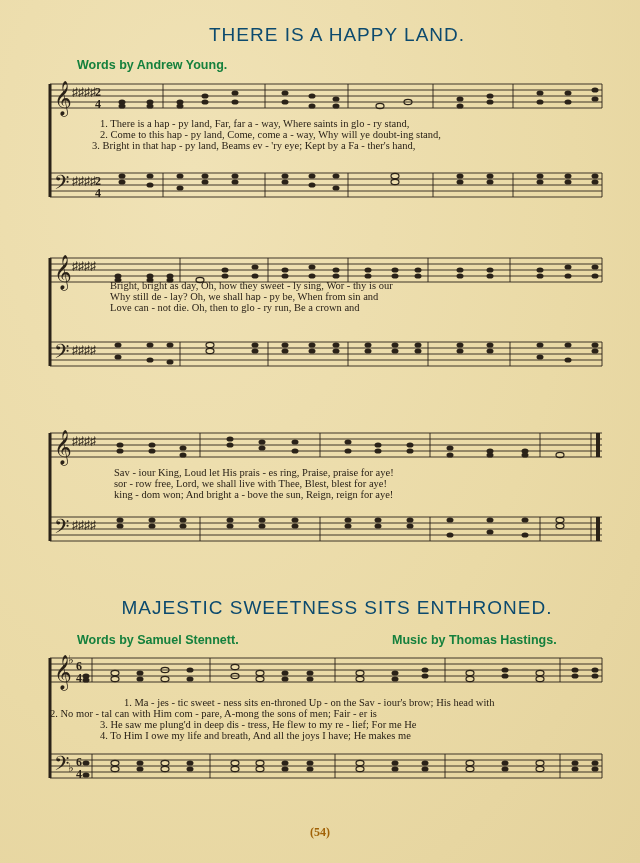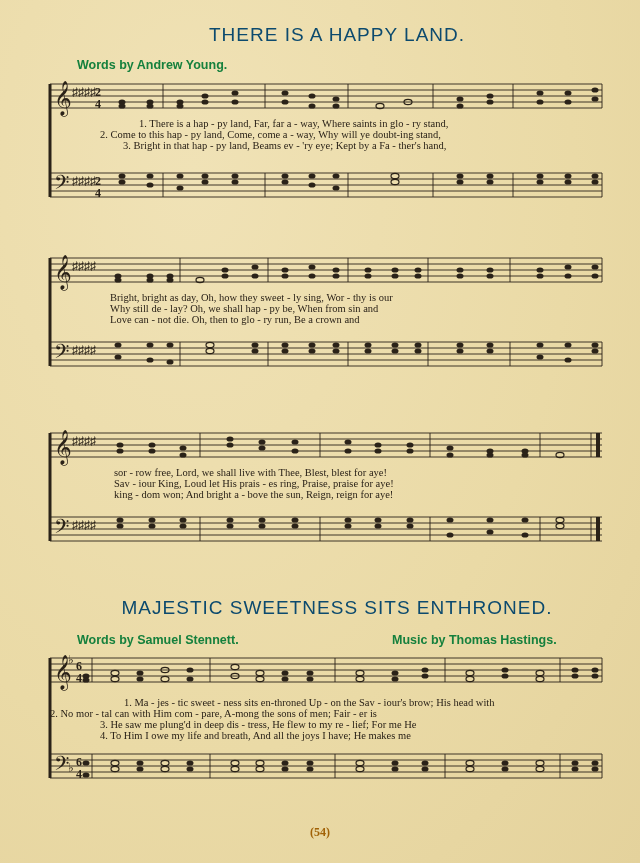--- a/index.html
+++ b/index.html
@@ -129,23 +129,23 @@
         <ellipse cx="545" cy="104" rx="3.5" ry="2.6"></ellipse>
     </g>
     <g fill="none" stroke="#2a2218" stroke-width="1.2">
       <ellipse cx="330" cy="28" rx="4" ry="2.6"></ellipse>
         <ellipse cx="358" cy="24" rx="4" ry="2.6"></ellipse>
       <ellipse cx="345" cy="104" rx="4" ry="2.6"></ellipse>
         <ellipse cx="345" cy="98" rx="4" ry="2.6"></ellipse>
     </g>
   </svg>
   <div class="lyrics" style="top:40px;">
-    <div class="lyric-line" style="padding-left:50px;margin-left:39px;">1. There  is  a  hap - py land,  Far,  far  a - way,  Where saints  in  glo - ry stand,</div>
+    <div class="lyric-line" style="padding-left:50px;">1. There  is  a  hap - py land,  Far,  far  a - way,  Where saints  in  glo - ry stand,</div>
     <div class="lyric-line" style="padding-left:50px;">2. Come  to  this  hap - py land,  Come, come  a - way,  Why  will  ye  doubt-ing stand,</div>
-    <div class="lyric-line" style="padding-left:73px;">3. Bright  in  that  hap - py land,  Beams ev - 'ry eye;  Kept  by  a  Fa - ther's hand,</div>
+    <div class="lyric-line" style="padding-left:42px;">3. Bright  in  that  hap - py land,  Beams ev - 'ry eye;  Kept  by  a  Fa - ther's hand,</div>
   </div>
 </div>
 
 <div class="system" style="top:252px;height:140px;">
   <svg width="552" height="140">
     <g stroke="#2a2218" stroke-width="0.9">
       <line x1="0" x2="552" y1="6" y2="6"></line>
         <line x1="0" x2="552" y1="12" y2="12"></line>
         <line x1="0" x2="552" y1="18" y2="18"></line>
         <line x1="0" x2="552" y1="24" y2="24"></line>
@@ -236,21 +236,21 @@
         <ellipse cx="518" cy="108" rx="3.5" ry="2.6"></ellipse>
       <ellipse cx="545" cy="93" rx="3.5" ry="2.6"></ellipse>
         <ellipse cx="545" cy="99" rx="3.5" ry="2.6"></ellipse>
     </g>
     <g fill="none" stroke="#2a2218" stroke-width="1.2">
       <ellipse cx="150" cy="28" rx="4" ry="2.6"></ellipse>
       <ellipse cx="160" cy="93" rx="4" ry="2.6"></ellipse>
         <ellipse cx="160" cy="99" rx="4" ry="2.6"></ellipse>
     </g>
   </svg>
-  <div class="lyrics" style="top:40px;">
+  <div class="lyrics" style="top:28px;">
     <div class="lyric-line" style="padding-left:60px;">Bright, bright  as  day,  Oh,  how they  sweet - ly  sing,  Wor - thy  is  our</div>
     <div class="lyric-line" style="padding-left:60px;">Why  still  de - lay?  Oh,  we shall  hap - py  be,  When from  sin  and</div>
     <div class="lyric-line" style="padding-left:60px;">Love  can - not  die.  Oh,  then to  glo - ry  run,  Be  a  crown  and</div>
   </div>
 </div>
 
 <div class="system" style="top:427px;height:140px;">
   <svg width="552" height="140">
     <g stroke="#2a2218" stroke-width="0.9">
       <line x1="0" x2="552" y1="6" y2="6"></line>
@@ -331,22 +331,22 @@
       <ellipse cx="475" cy="93" rx="3.5" ry="2.6"></ellipse>
         <ellipse cx="475" cy="108" rx="3.5" ry="2.6"></ellipse>
     </g>
     <g fill="none" stroke="#2a2218" stroke-width="1.2">
       <ellipse cx="510" cy="28" rx="4" ry="2.6"></ellipse>
       <ellipse cx="510" cy="93" rx="4" ry="2.6"></ellipse>
         <ellipse cx="510" cy="99" rx="4" ry="2.6"></ellipse>
     </g>
   </svg>
   <div class="lyrics" style="top:40px;">
+    <div class="lyric-line" style="padding-left:64px;">Sav - iour King,  Loud  let  His  prais - es  ring,  Praise, praise  for  aye!</div>
     <div class="lyric-line" style="padding-left:64px;">sor - row free,  Lord,  we  shall  live  with Thee,  Blest,  blest  for  aye!</div>
-    <div class="lyric-line" style="padding-left:64px;">Sav - iour King,  Loud  let  His  prais - es  ring,  Praise, praise  for  aye!</div>
     <div class="lyric-line" style="padding-left:64px;">king - dom won;  And bright  a - bove  the sun,  Reign,  reign  for  aye!</div>
   </div>
 </div>
 
 <div class="title" style="top:597px;">MAJESTIC SWEETNESS SITS ENTHRONED.</div>
 <div class="credit" style="top:633px;left:77px;">Words by Samuel Stennett.</div>
 <div class="credit" style="top:633px;left:392px;">Music by Thomas Hastings.</div>
 
 <div class="system" style="top:652px;height:160px;">
   <svg width="552" height="160">

